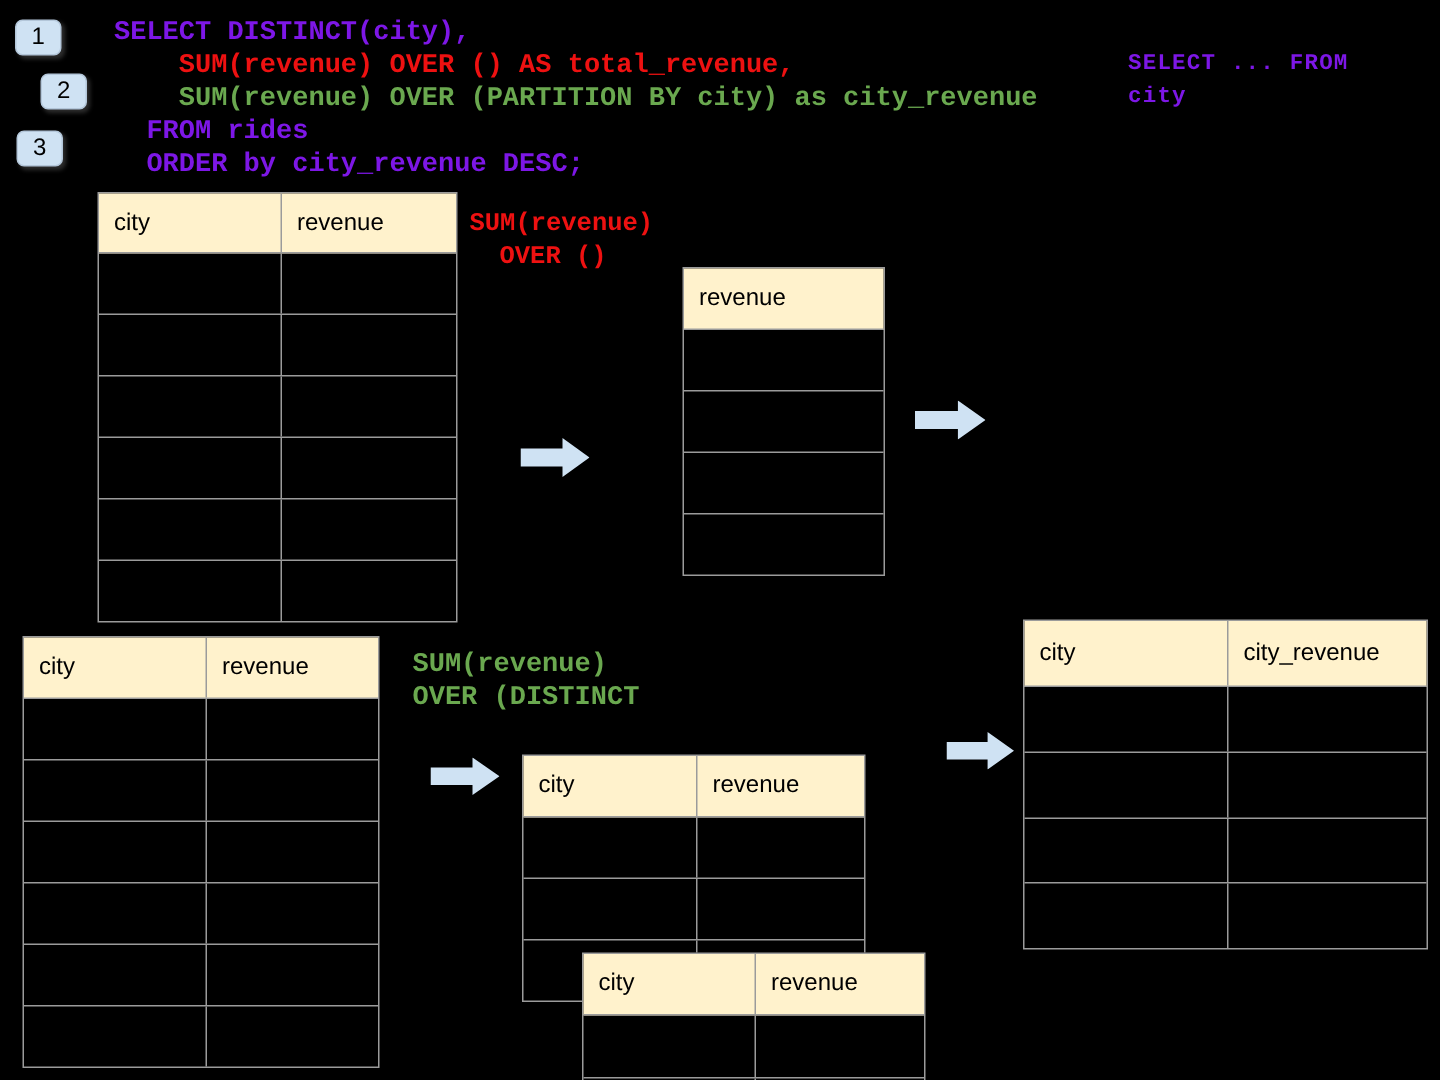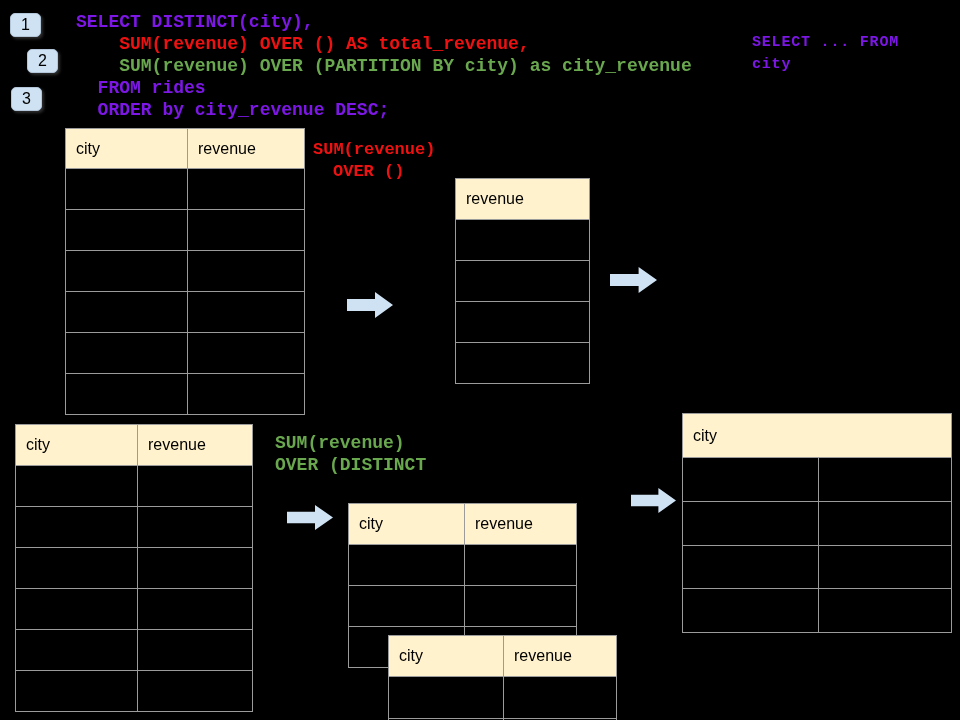--- a/index.html
+++ b/index.html
@@ -223,20 +223,21 @@
         </div>
         <div class="trow">
           <div class="tcell"></div>
           <div class="tcell"></div>
         </div>
       </div>
     </div>
   <div class="table" id="t6">
       <div class="thead">
         <div class="thcell">city</div>
+        <div class="thcell">city_revenue</div>
       </div>
       <div class="tbody">
         <div class="trow">
           <div class="tcell"></div>
           <div class="tcell"></div>
         </div>
         <div class="trow">
           <div class="tcell"></div>
           <div class="tcell"></div>
         </div>

